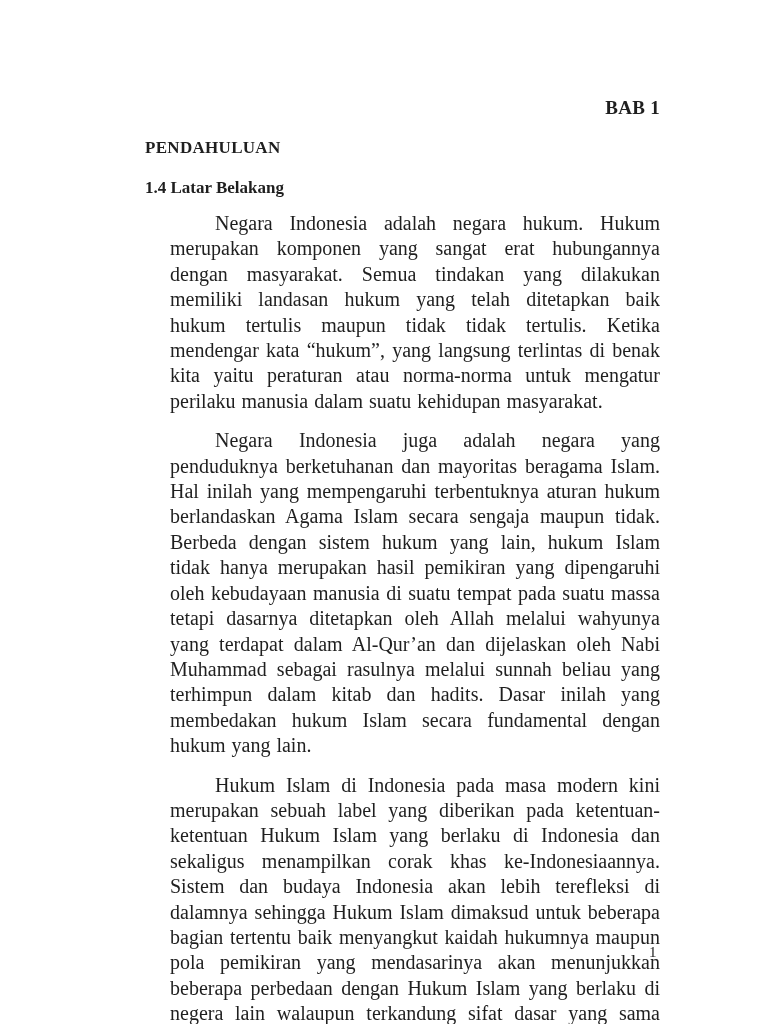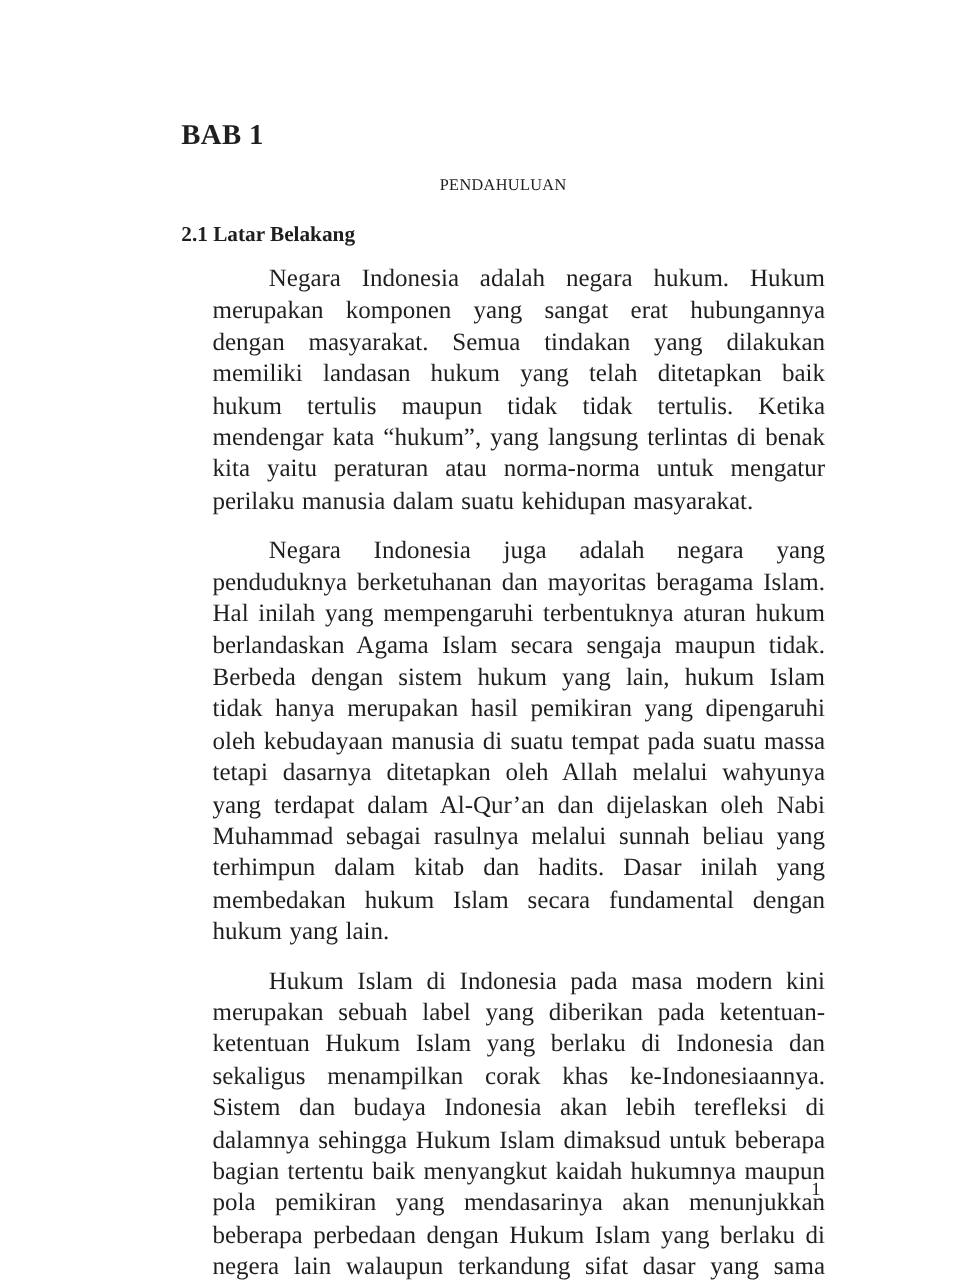--- a/index.html
+++ b/index.html
@@ -17,30 +17,30 @@
     color: #1f1f1f;
   }
   .content {
     position: absolute;
     left: 145px;
     top: 95px;
     width: 515px;
   }
   .chapter-title {
     font-weight: 700;
-    font-size: 23px;
+    font-size: 19px;
     line-height: 26px;
-    text-align: left;
+    text-align: right;
     letter-spacing: 0.3px;
   }
   .chapter-subtitle {
-    font-weight: 400;
-    font-size: 13px;
+    font-weight: 700;
+    font-size: 17px;
     line-height: 26px;
-    text-align: center;
+    text-align: left;
     letter-spacing: 0.3px;
     margin-top: 14px;
   }
   .section-heading {
     font-weight: 700;
     font-size: 17px;
     line-height: 26px;
     text-align: left;
     margin-top: 14px;
   }
@@ -65,19 +65,19 @@
     color: #1f1f1f;
   }
 </style>
 </head>
 <body>
 
 <div class="page">
   <div class="content">
     <div class="chapter-title">BAB 1</div>
     <div class="chapter-subtitle">PENDAHULUAN</div>
-    <div class="section-heading">2.1 Latar Belakang</div>
+    <div class="section-heading">1.4 Latar Belakang</div>
     <p class="body-paragraph">Negara Indonesia adalah negara hukum. Hukum merupakan komponen yang sangat erat hubungannya dengan masyarakat. Semua tindakan yang dilakukan memiliki landasan hukum yang telah ditetapkan baik hukum tertulis maupun tidak tidak tertulis. Ketika mendengar kata “hukum”, yang langsung terlintas di benak kita yaitu peraturan atau norma-norma untuk mengatur perilaku manusia dalam suatu kehidupan masyarakat.</p>
     <p class="body-paragraph">Negara Indonesia juga adalah negara yang penduduknya berketuhanan dan mayoritas beragama Islam. Hal inilah yang mempengaruhi terbentuknya aturan hukum berlandaskan Agama Islam secara sengaja maupun tidak. Berbeda dengan sistem hukum yang lain, hukum Islam tidak hanya merupakan hasil pemikiran yang dipengaruhi oleh kebudayaan manusia di suatu tempat pada suatu massa tetapi dasarnya ditetapkan oleh Allah melalui wahyunya yang terdapat dalam Al-Qur’an dan dijelaskan oleh Nabi Muhammad sebagai rasulnya melalui sunnah beliau yang terhimpun dalam kitab dan hadits. Dasar inilah yang membedakan hukum Islam secara fundamental dengan hukum yang lain.</p>
     <p class="body-paragraph">Hukum Islam di Indonesia pada masa modern kini merupakan sebuah label yang diberikan pada ketentuan-ketentuan Hukum Islam yang berlaku di Indonesia dan sekaligus menampilkan corak khas ke-Indonesiaannya. Sistem dan budaya Indonesia akan lebih terefleksi di dalamnya sehingga Hukum Islam dimaksud untuk beberapa bagian tertentu baik menyangkut kaidah hukumnya maupun pola pemikiran yang mendasarinya akan menunjukkan beberapa perbedaan dengan Hukum Islam yang berlaku di negera lain walaupun terkandung sifat dasar yang sama karena bersumber dari Al-Qur’an, As-sunnah (hadist) dan Ijma’.</p>
   </div>
   <div class="page-number">1</div>
 </div>
 
 </body></html>

